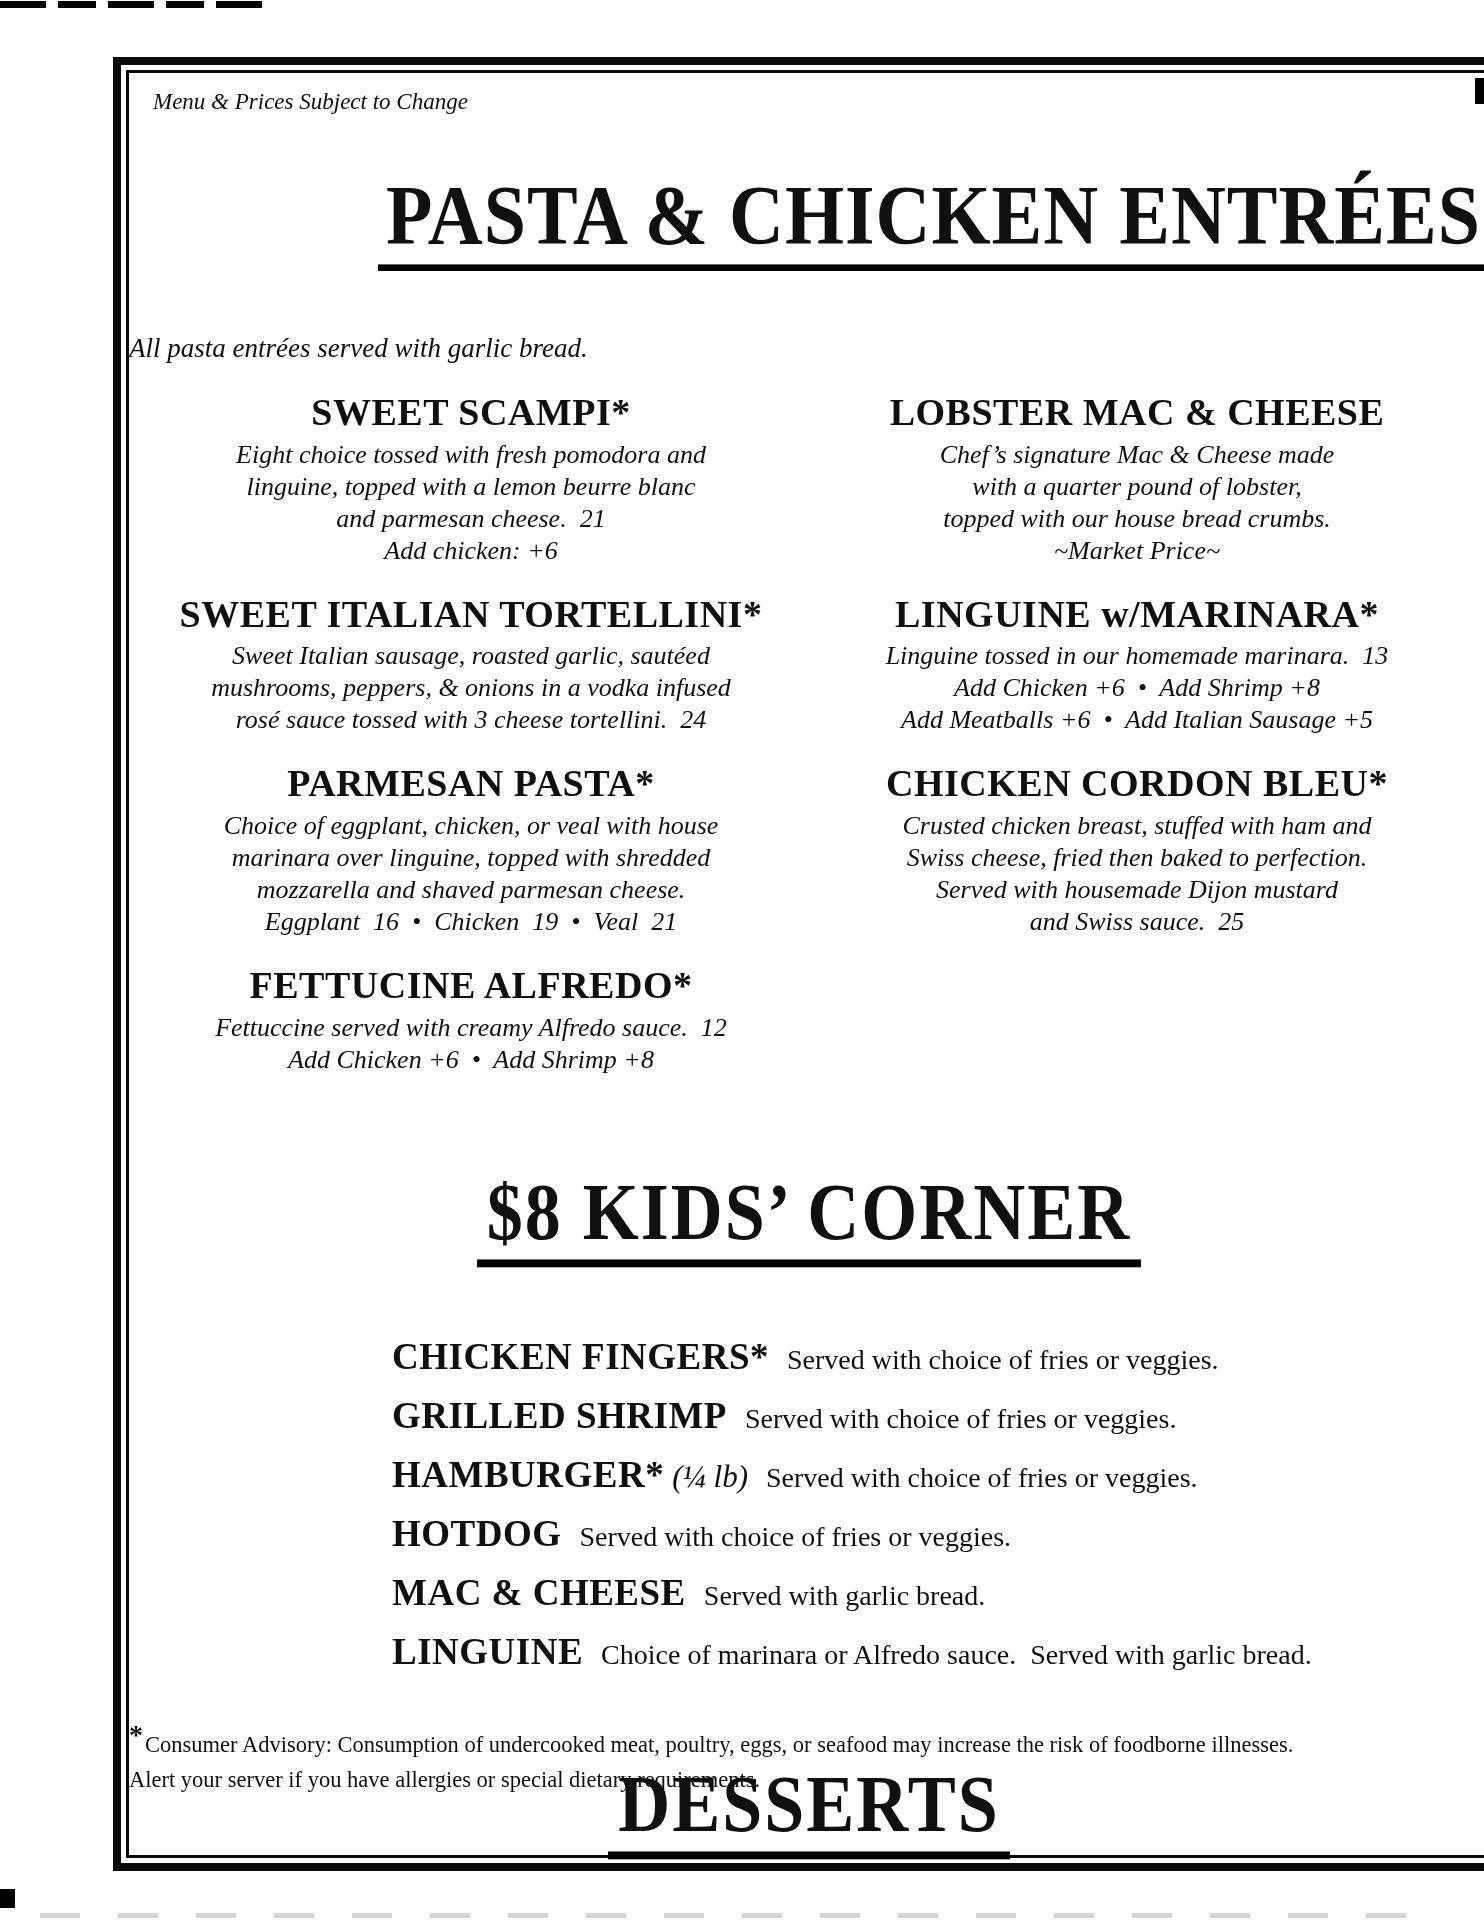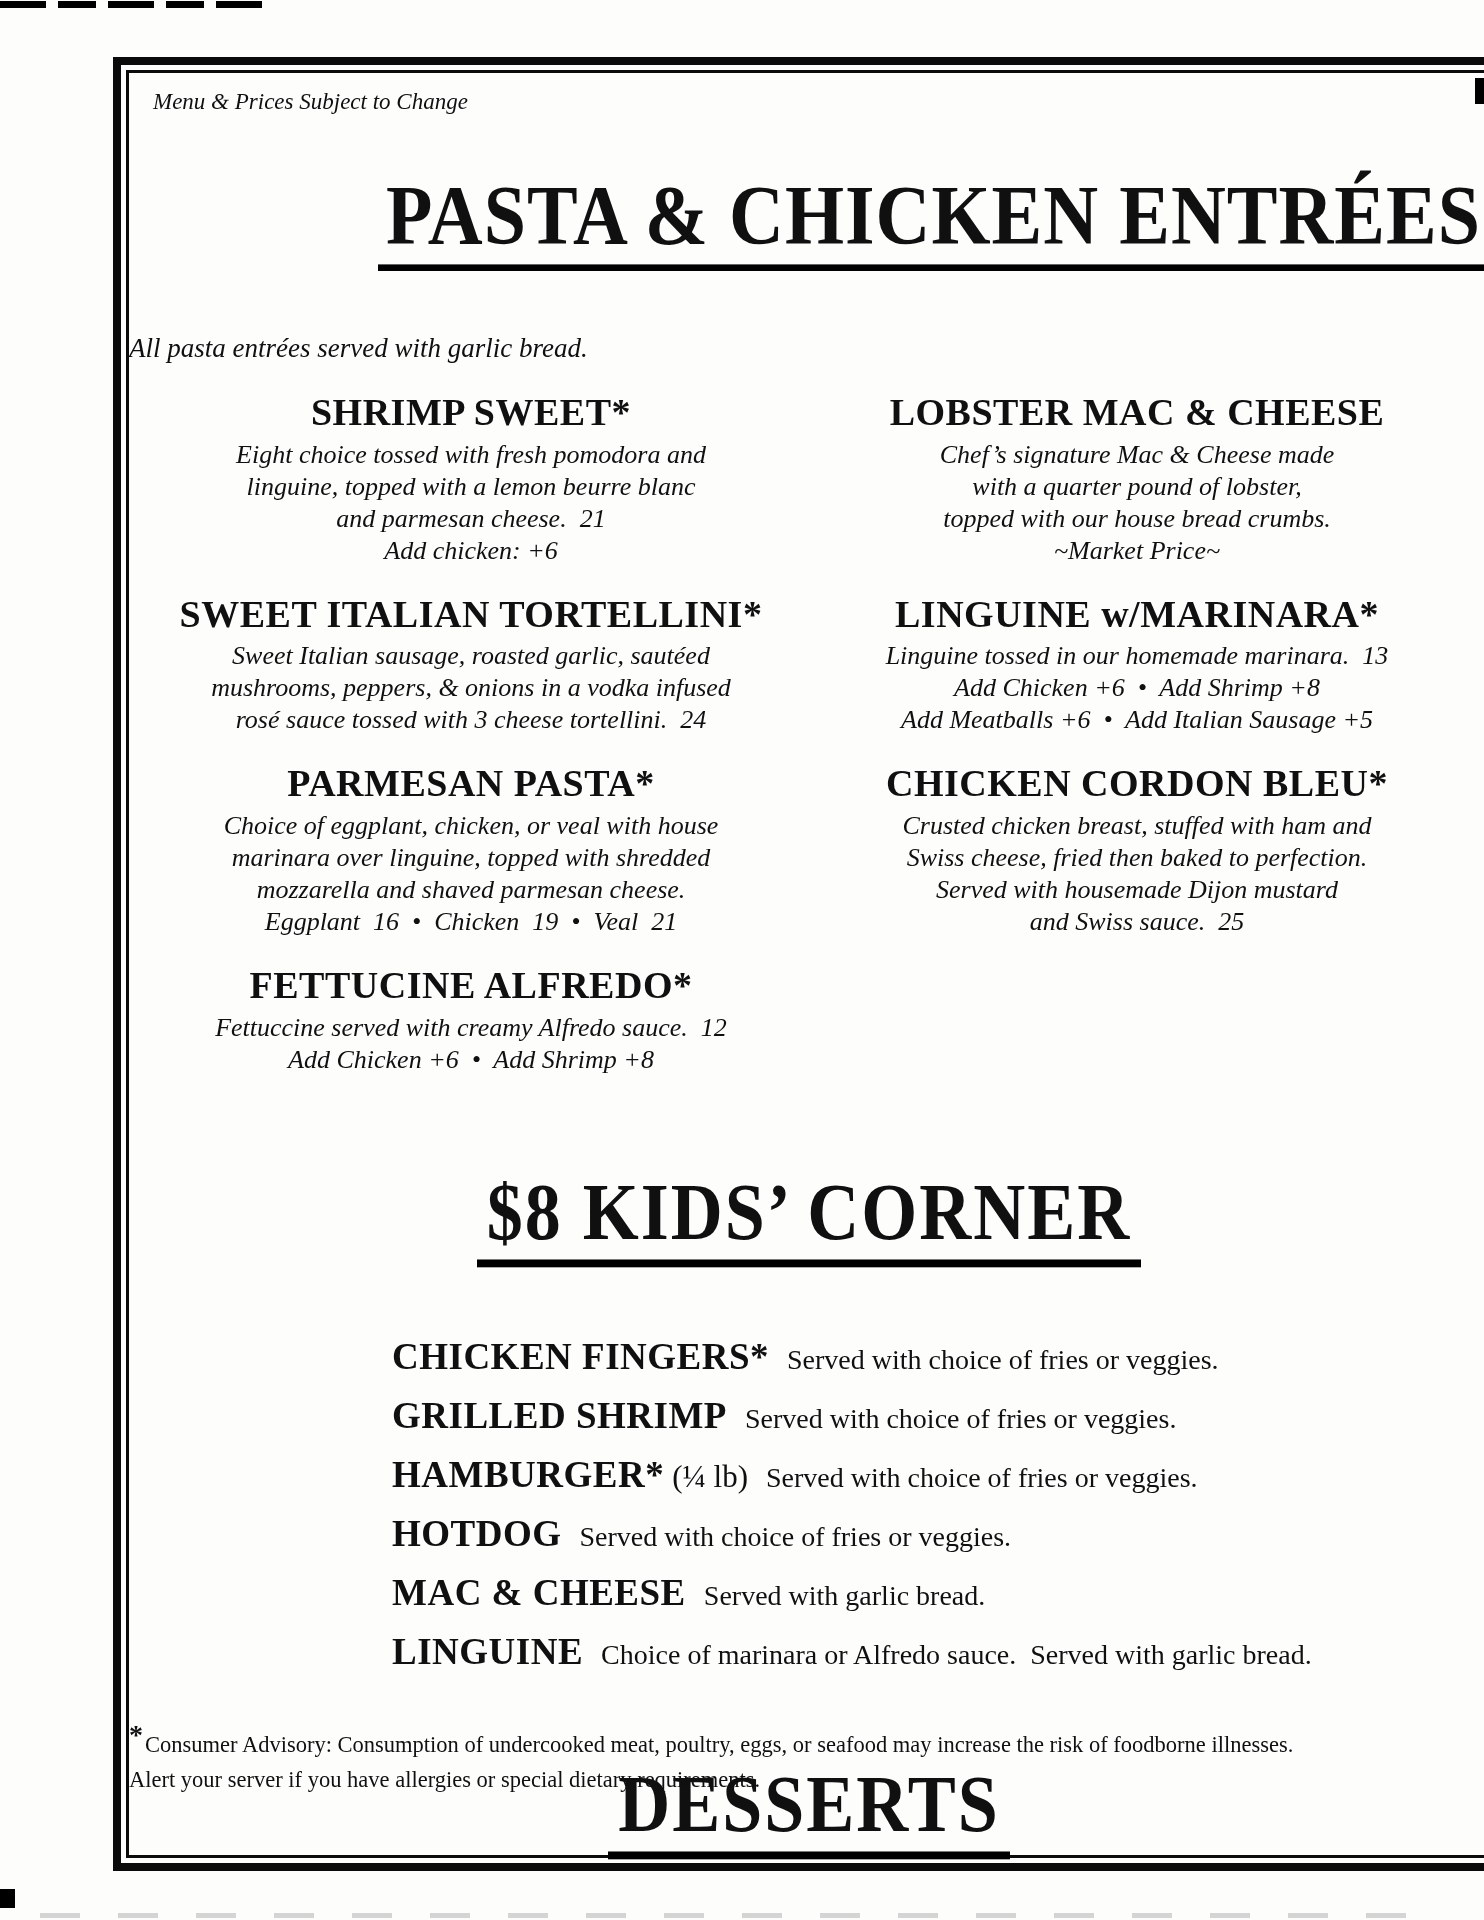--- a/index.html
+++ b/index.html
@@ -48,21 +48,21 @@
 
   .kids { text-align:center; margin-top:20px; }
   .kids-title {
     display:inline-block; font-weight:bold; font-size:72px; line-height:1.05;
     letter-spacing:2px; border-bottom:7px solid #000; padding:0 10px 3px;
     transform:scaleY(1.12); transform-origin:center top;
   }
   .kids-list { margin:30px 0 0 263px; text-align:left; }
   .kid-row { margin-bottom:16px; white-space:nowrap; }
   .kid-name { font-weight:bold; font-size:37px; letter-spacing:.5px; }
-  .kid-note { font-size:31px; margin-left:8px; }
+  .kid-note { font-size:31px; margin-left:8px;font-style:italic; }
   .kid-desc { font-size:28px; margin-left:14px; }
 
   .desserts { text-align:center; margin-top:42px;text-decoration:underline; }
   .desserts-title {
     display:inline-block; font-weight:bold; font-size:72px; line-height:1.05;
     letter-spacing:2px; border-bottom:7px solid #000; padding:0 10px 3px;
     transform:scaleY(1.12); transform-origin:center top;
   }
 
   .advisory { position:absolute; left:0; right:0; bottom:58px; font-size:22.5px; line-height:35px; }
@@ -84,21 +84,21 @@
       <div class="notice">Menu &amp; Prices Subject to Change</div>
 
       <div class="title-wrap">
         <h1 class="main-title">PASTA &amp; CHICKEN ENTRÉES</h1>
       </div>
       <div class="subtitle">All pasta entrées served with garlic bread.</div>
 
       <div class="columns">
         <div class="col">
   <section class="entree">
-    <h2 class="entree-name">SHRIMP SWEET*</h2>
+    <h2 class="entree-name">SWEET SCAMPI*</h2>
     <div class="entree-desc">
                 <div class="desc-line">Eight choice tossed with fresh pomodora and</div>
                 <div class="desc-line">linguine, topped with a lemon beurre blanc</div>
                 <div class="desc-line">and parmesan cheese.&nbsp; 21</div>
                 <div class="desc-line">Add chicken: +6</div>
               </div>
   </section>
 
   <section class="entree">
     <h2 class="entree-name">SWEET ITALIAN TORTELLINI*</h2>

